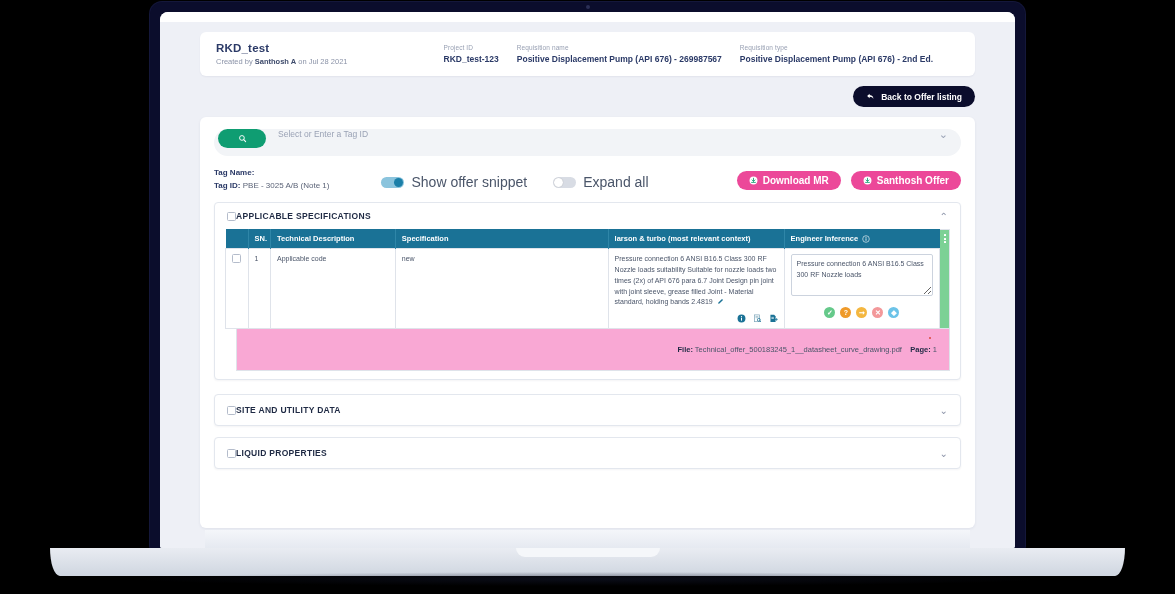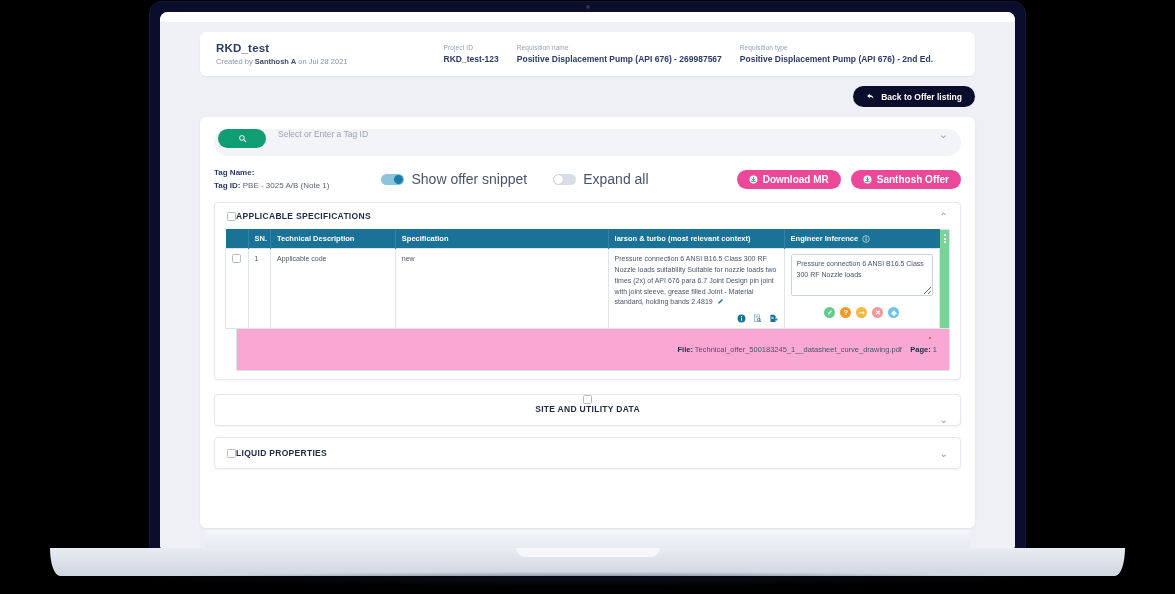--- a/index.html
+++ b/index.html
@@ -129,21 +129,21 @@
   }
   .search-input {
     flex: 1; border: none; background: transparent;
     font-size: 8.5px; color: #5c6478;
     font-family: inherit; padding-left: 12px; outline: none;
   }
   .search-input::placeholder { color: #9aa2b5; }
   .chev { color: #9aa2b5; font-size: 11px; line-height: 1; padding: 0 7px; cursor: pointer; }
 
   
-  .tag-row { display: flex; align-items: center; margin-top: 12px; }
+  .tag-row { display: flex; align-items: flex-end; margin-top: 12px; }
   .tag-block { font-size: 8px; color: #4a5569; }
   .tag-block .l1 { font-weight: bold; color: #2b3a67; }
   .tag-block .l2 { margin-top: 4px; }
   .tag-block .l2 b { color: #2b3a67; }
   .tag-block .l2 span { color: #5c6478; }
 
   .toggles { margin-left: 52px; display: flex; align-items: center; gap: 26px; }
   .tg { display: flex; align-items: center; gap: 7px; cursor: pointer; }
   .sw { width: 23px; height: 11px; border-radius: 6px; position: relative; flex: none; }
   .sw.on { background: #8bc4dd; }
@@ -450,21 +450,21 @@
                 <span>Technical_offer_500183245_1__datasheet_curve_drawing.pdf</span>
                 &nbsp;&nbsp;
                 <b>Page:</b>
                 <span>1</span>
               </span>
             </div>
           </div>
         </div>
 
         <div class="acc" style="margin-top:14px;">
-          <div class="acc-head" style="height:30px;flex-direction:column;">
+          <div class="acc-head" style="height:30px;">
             <div class="cbx"></div>
             <div class="acc-title">SITE AND UTILITY DATA</div>
             <div class="acc-chev">⌄</div>
           </div>
         </div>
 
         <div class="acc" style="margin-top:11px;">
           <div class="acc-head" style="height:30px;">
             <div class="cbx"></div>
             <div class="acc-title">LIQUID PROPERTIES</div>

